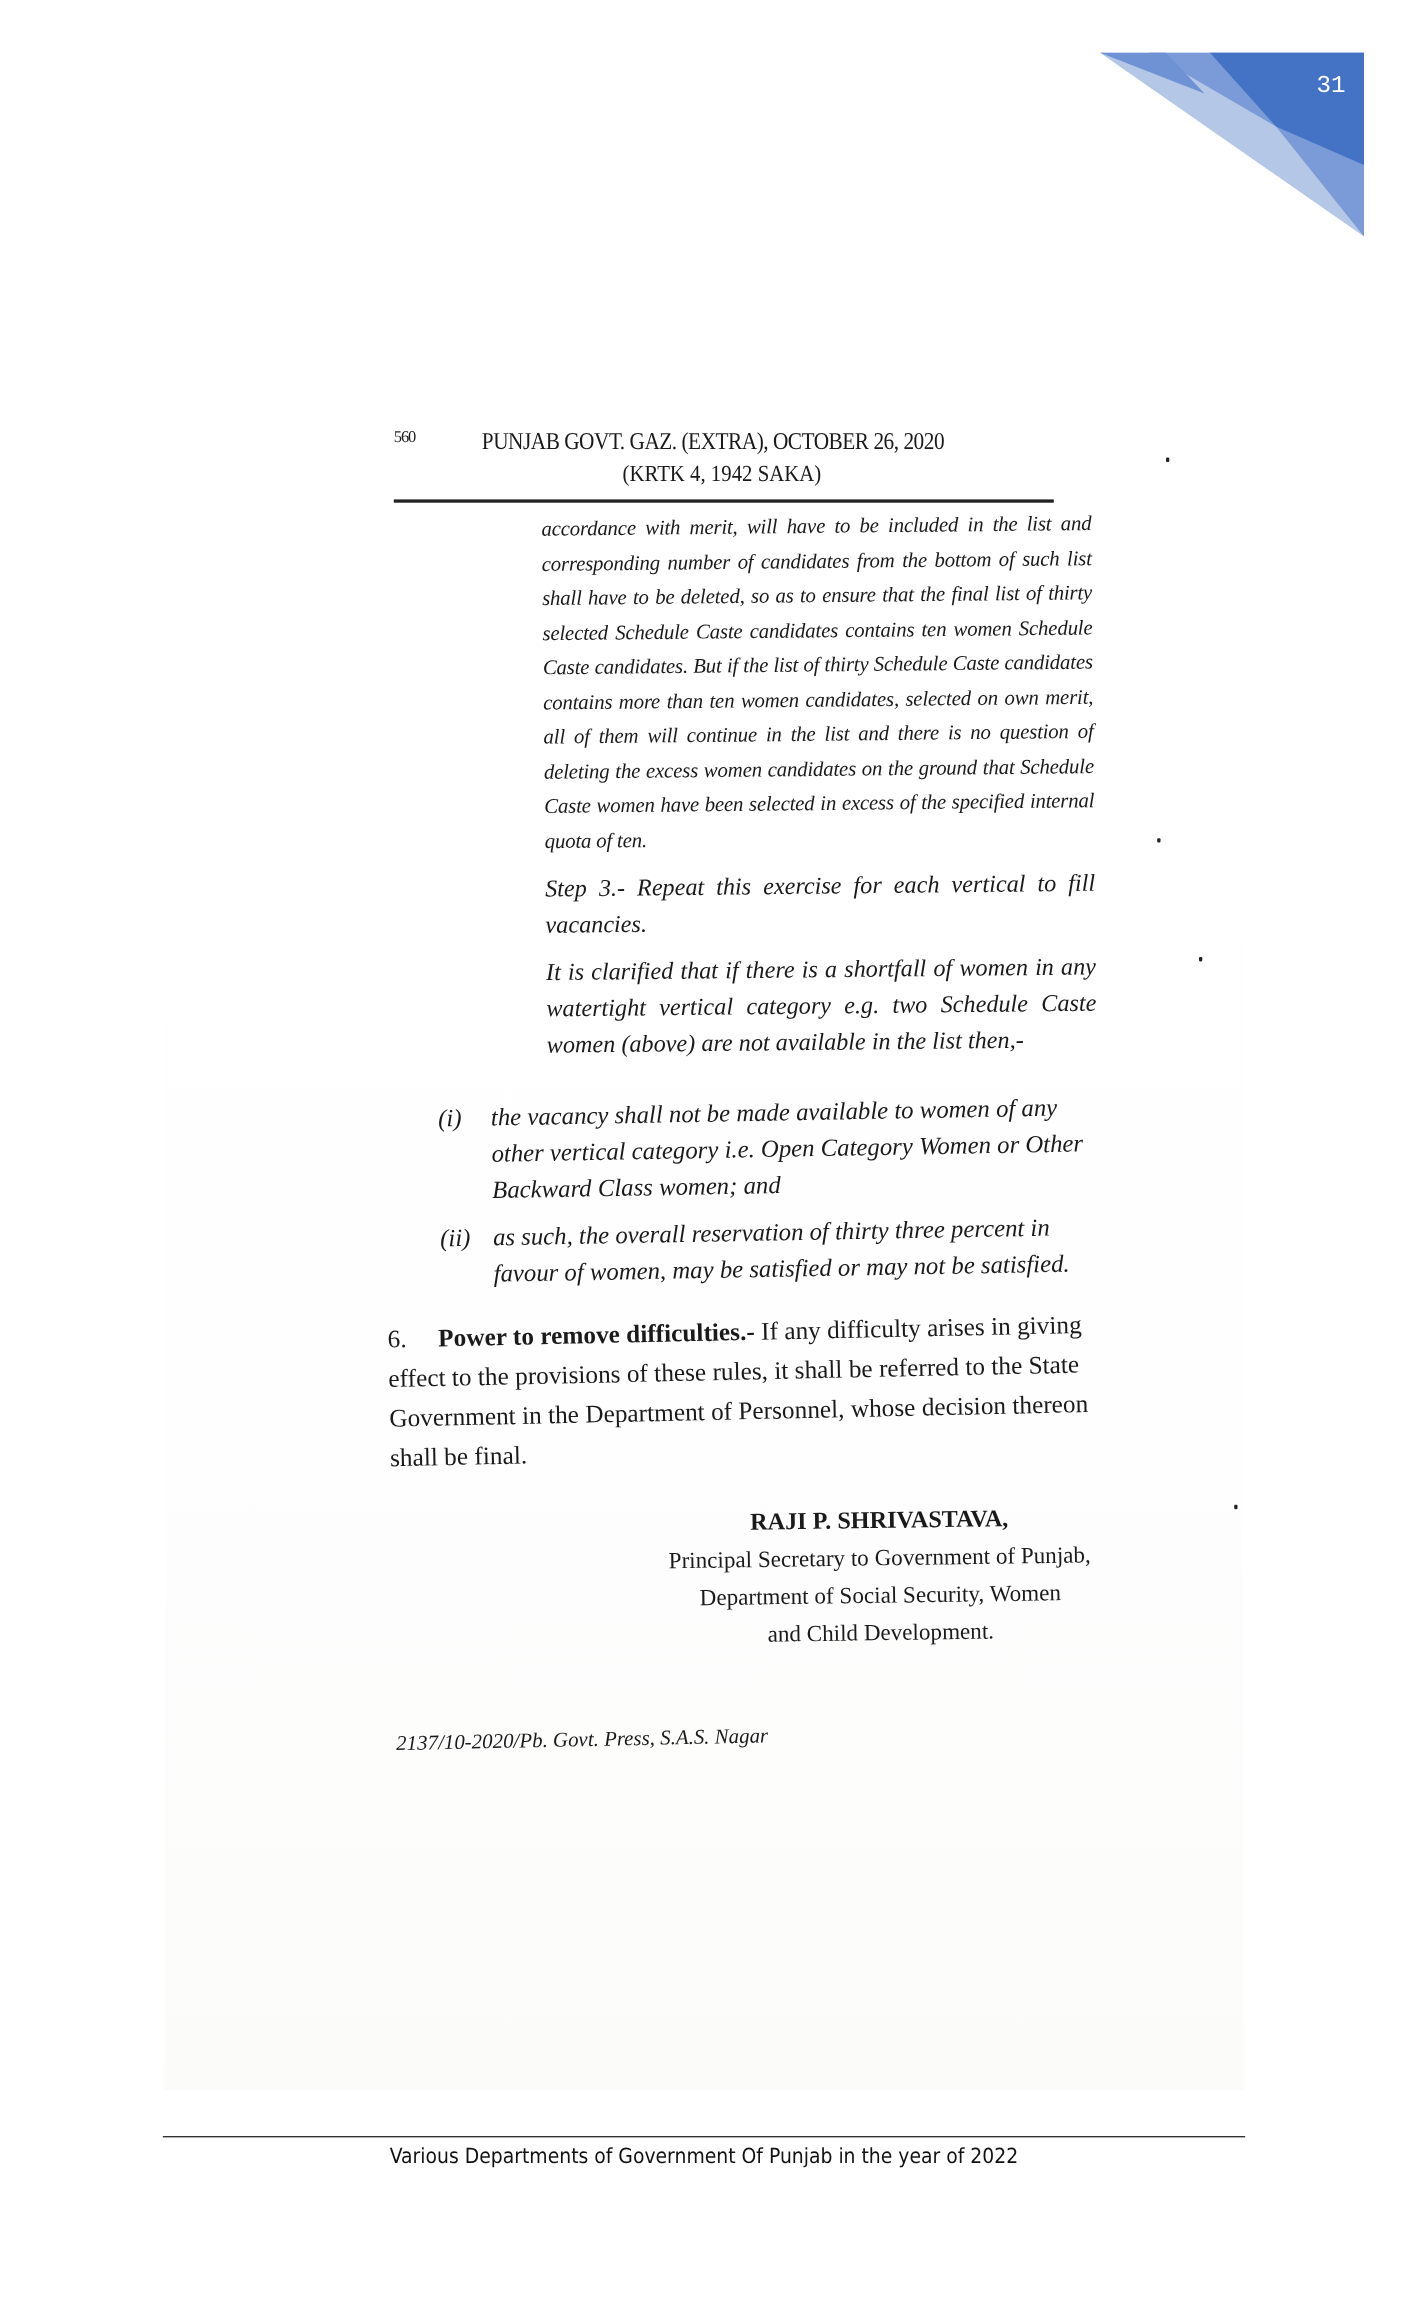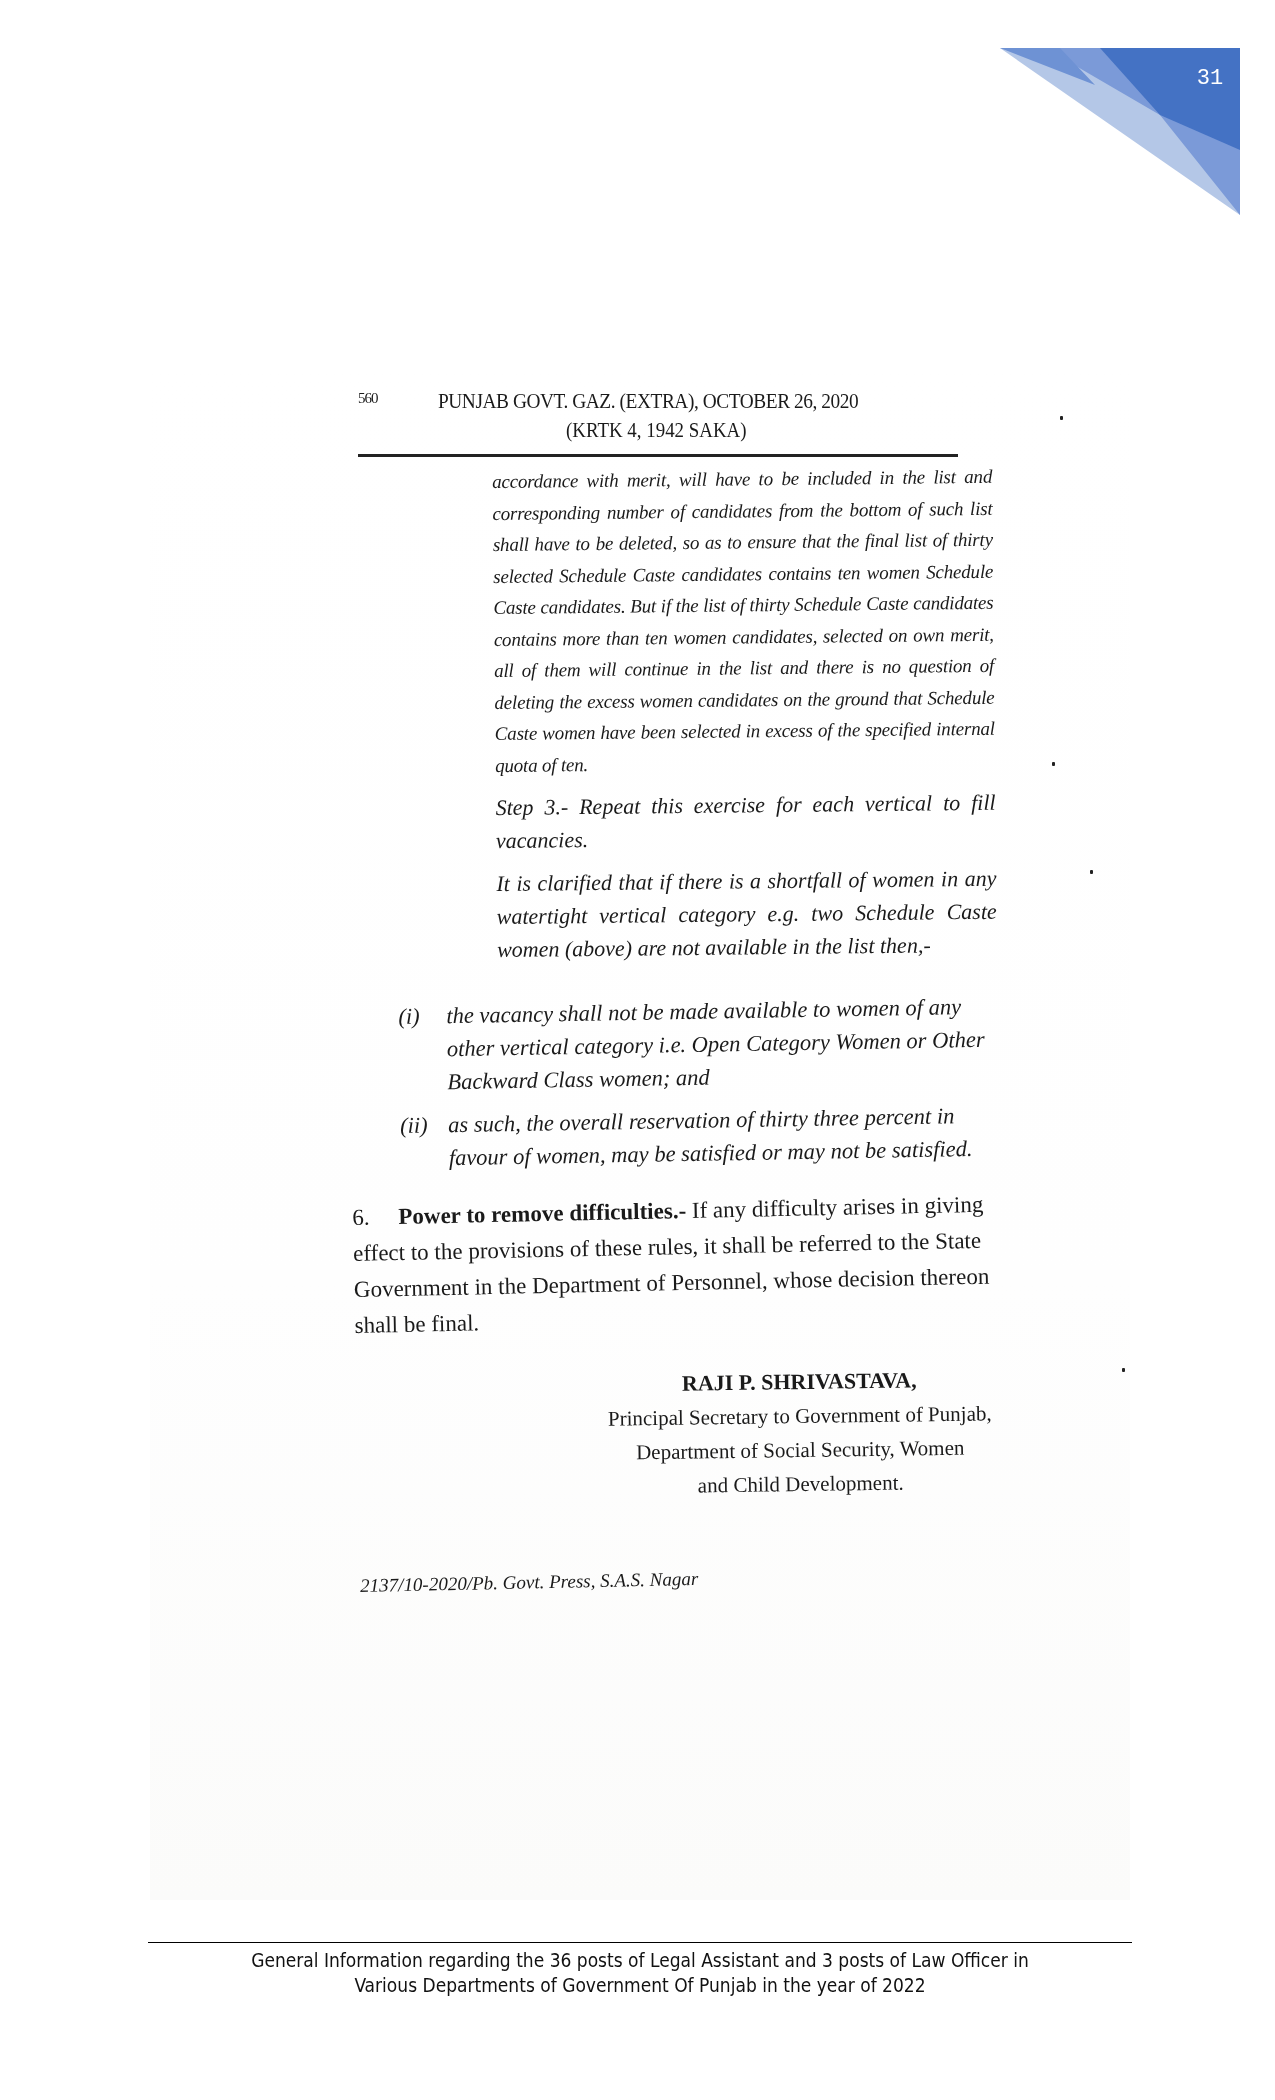--- a/index.html
+++ b/index.html
@@ -121,15 +121,14 @@
 
 <div class="press-line">2137/10-2020/Pb. Govt. Press, S.A.S. Nagar</div>
 
 <span class="speck" style="left:1060px;top:416px;"></span>
 <span class="speck" style="left:1052px;top:762px;"></span>
 <span class="speck" style="left:1090px;top:870px;"></span>
 <span class="speck" style="left:1122px;top:1368px;"></span>
 
 <div class="footer-rule"></div>
 <div class="footer-text">
-  <div>General Information regarding the 36  posts of Legal Assistant and 3 posts of Law Officer  in</div>
   <div>Various Departments  of Government Of Punjab in the year of 2022</div>
 </div>
 
 </body></html>

